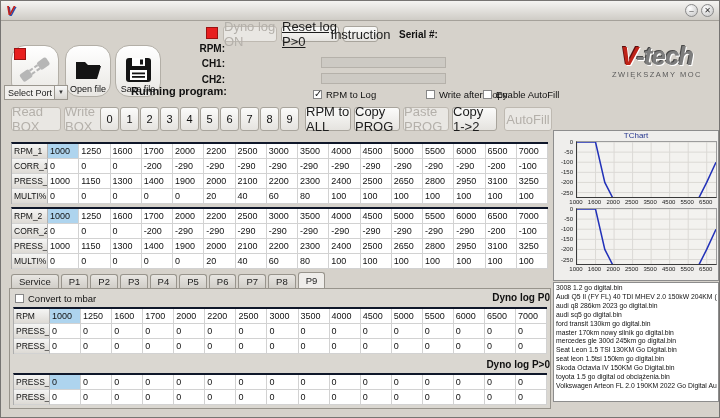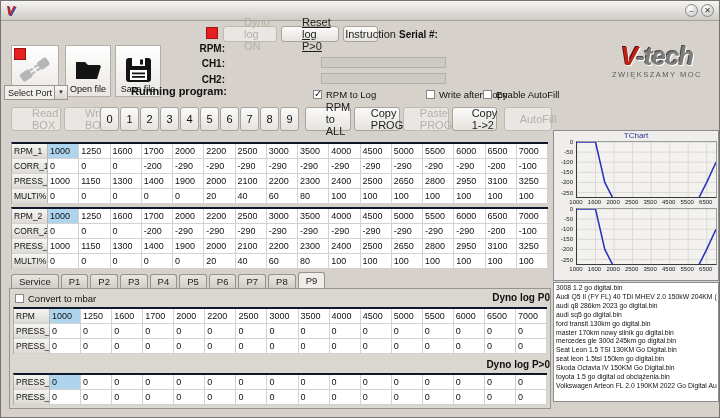--- a/index.html
+++ b/index.html
@@ -12,30 +12,30 @@
     display:flex;align-items:center;padding:0 5px;}
   .app-icon{font-weight:bold;font-style:italic;font-size:13px;color:#c2201c;margin-right:5px;
     text-shadow:1px 1px 0 #2a4fb0;}
   .tb-title{font-size:10.5px;font-weight:bold;color:#1c1c1c;white-space:nowrap;}
   .winbtns{margin-left:auto;display:flex;gap:3px;}
   .winbtn{width:13px;height:13px;border-radius:50%;border:1px solid #8a8a8a;
     background:radial-gradient(circle at 35% 30%,#ffffff,#c2c2c2);font-size:8px;line-height:11px;
     text-align:center;color:#333;}
   
   .bigbtn{position:absolute;top:24px;height:52px;background:linear-gradient(#ffffff,#e9e7e3);
-    border:1px solid #b3afa7;border-radius:0;display:flex;flex-direction:column;
+    border:1px solid #b3afa7;border-radius:14px;display:flex;flex-direction:column;
     align-items:center;justify-content:flex-end;padding-bottom:2px;font-size:9px;color:#111;}
   .bigbtn .blabel{font-size:9px;}
   .bigbtn.disabled .blabel{color:#b2aea8;}
   .indicator{position:absolute;width:12px;height:12px;background:#e81f1f;border:1px solid #9b1212;}
   .ind-connect{left:2px;top:2px;}
   .ind-log{left:205px;top:6px;}
   
   .sbtn{position:absolute;background:linear-gradient(#fbfbfa,#e5e3df);border:1px solid #a8a49c;
-    border-radius:3px;font-size:11px;color:#1c1c1c;display:flex;align-items:center;justify-content:center;padding-left:20px;}
+    border-radius:3px;font-size:13px;color:#1c1c1c;display:flex;align-items:center;justify-content:center;}
   .sbtn.disabled{color:#b4b0aa;background:#e9e7e3;border-color:#beb9b1;}
   .lbl{position:absolute;font-size:10px;font-weight:bold;color:#101010;white-space:nowrap;}
   .rlbl{position:absolute;width:42px;text-align:right;font-size:10px;font-weight:bold;color:#101010;}
   .field{position:absolute;width:125px;height:11px;background:#cdcac4;border:1px solid #b5b1aa;}
   .combo{position:absolute;left:3px;top:64px;width:64px;height:15px;background:#f1efec;
     border:1px solid #9b978f;display:flex;align-items:center;font-size:9px;color:#222;padding-left:3px;}
   .combo .arrow{margin-left:auto;width:13px;height:13px;background:linear-gradient(#f8f8f8,#d8d5d0);
     border-left:1px solid #9b978f;font-size:6px;line-height:13px;text-align:center;color:#333;}
   .cbrow{position:absolute;display:flex;align-items:center;gap:4px;font-size:9.5px;color:#111;}
   .cb{width:9px;height:9px;background:#fff;border:1px solid #878787;position:relative;flex:0 0 auto;}

